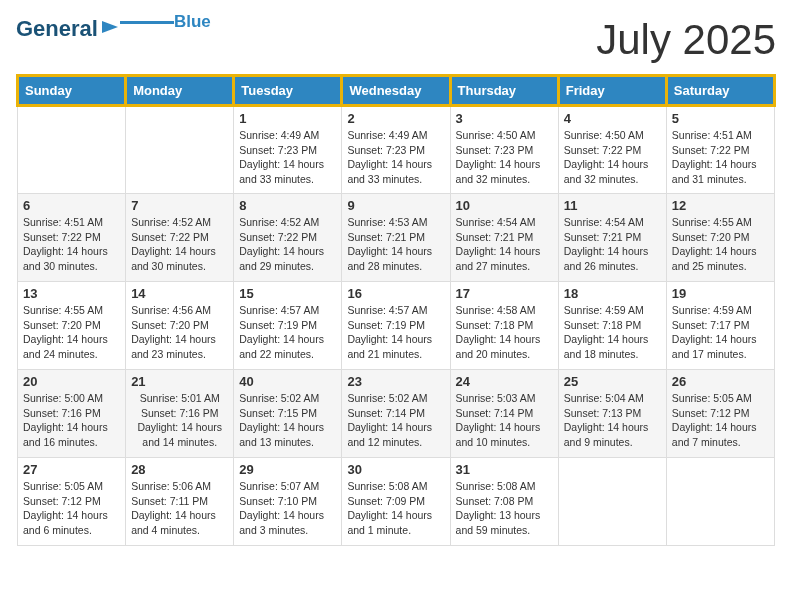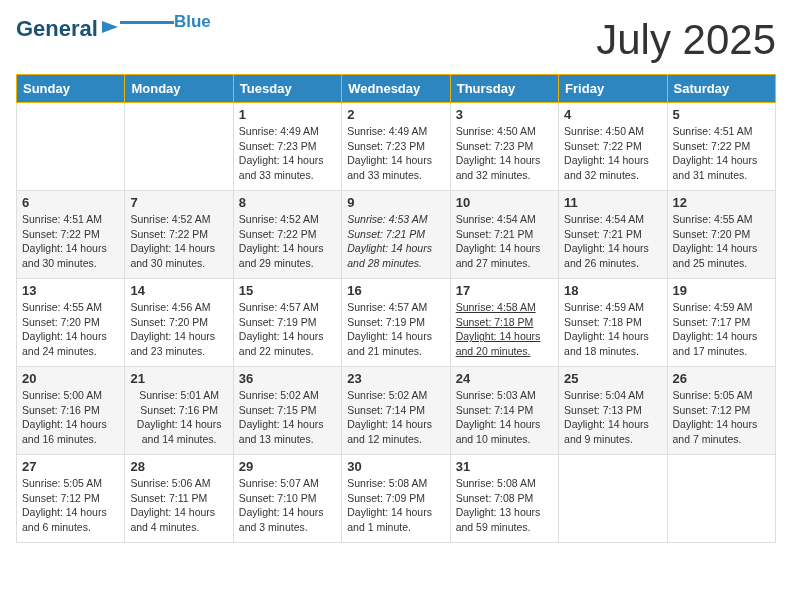--- a/index.html
+++ b/index.html
@@ -38,21 +38,21 @@
       border-collapse: collapse;
       table-layout: fixed;
     }
     thead tr th {
       background: #2e86c1;
       color: #fff;
       text-align: left;
       padding: 6px 6px;
       font-size: 13px;
       font-weight: bold;
-      border: 1px solid #eab308;
+      border: 3px solid #eab308;
     }
     tbody tr td {
       vertical-align: top;
       border: 1px solid #ddd;
       padding: 4px 5px;
       height: 88px;
       font-size: 11px;
       color: #333;
       background: #fff;
     }
@@ -162,21 +162,21 @@
         </td>
         <td>
           <span class="day-number">8</span>
           <div class="day-info" style="white-space: pre-line;">Sunrise: 4:52 AM
 Sunset: 7:22 PM
 Daylight: 14 hours
 and 29 minutes.</div>
         </td>
         <td>
           <span class="day-number">9</span>
-          <div class="day-info" style="white-space: pre-line; font-style: italic;">Sunrise: 4:53 AM
+          <div class="day-info" style="white-space: pre-line;">Sunrise: 4:53 AM
 Sunset: 7:21 PM
 Daylight: 14 hours
 and 28 minutes.</div>
         </td>
         <td>
           <span class="day-number">10</span>
           <div class="day-info" style="white-space: pre-line;">Sunrise: 4:54 AM
 Sunset: 7:21 PM
 Daylight: 14 hours
 and 27 minutes.</div>
@@ -220,21 +220,21 @@
         </td>
         <td>
           <span class="day-number">16</span>
           <div class="day-info" style="white-space: pre-line;">Sunrise: 4:57 AM
 Sunset: 7:19 PM
 Daylight: 14 hours
 and 21 minutes.</div>
         </td>
         <td>
           <span class="day-number">17</span>
-          <div class="day-info" style="white-space: pre-line; text-decoration: underline;">Sunrise: 4:58 AM
+          <div class="day-info" style="white-space: pre-line;">Sunrise: 4:58 AM
 Sunset: 7:18 PM
 Daylight: 14 hours
 and 20 minutes.</div>
         </td>
         <td>
           <span class="day-number">18</span>
           <div class="day-info" style="white-space: pre-line;">Sunrise: 4:59 AM
 Sunset: 7:18 PM
 Daylight: 14 hours
 and 18 minutes.</div>
@@ -256,21 +256,21 @@
 and 16 minutes.</div>
         </td>
         <td>
           <span class="day-number">21</span>
           <div class="day-info" style="white-space: pre-line; text-align: center;">Sunrise: 5:01 AM
 Sunset: 7:16 PM
 Daylight: 14 hours
 and 14 minutes.</div>
         </td>
         <td>
-          <span class="day-number">36</span>
+          <span class="day-number">40</span>
           <div class="day-info" style="white-space: pre-line;">Sunrise: 5:02 AM
 Sunset: 7:15 PM
 Daylight: 14 hours
 and 13 minutes.</div>
         </td>
         <td>
           <span class="day-number">23</span>
           <div class="day-info" style="white-space: pre-line;">Sunrise: 5:02 AM
 Sunset: 7:14 PM
 Daylight: 14 hours

